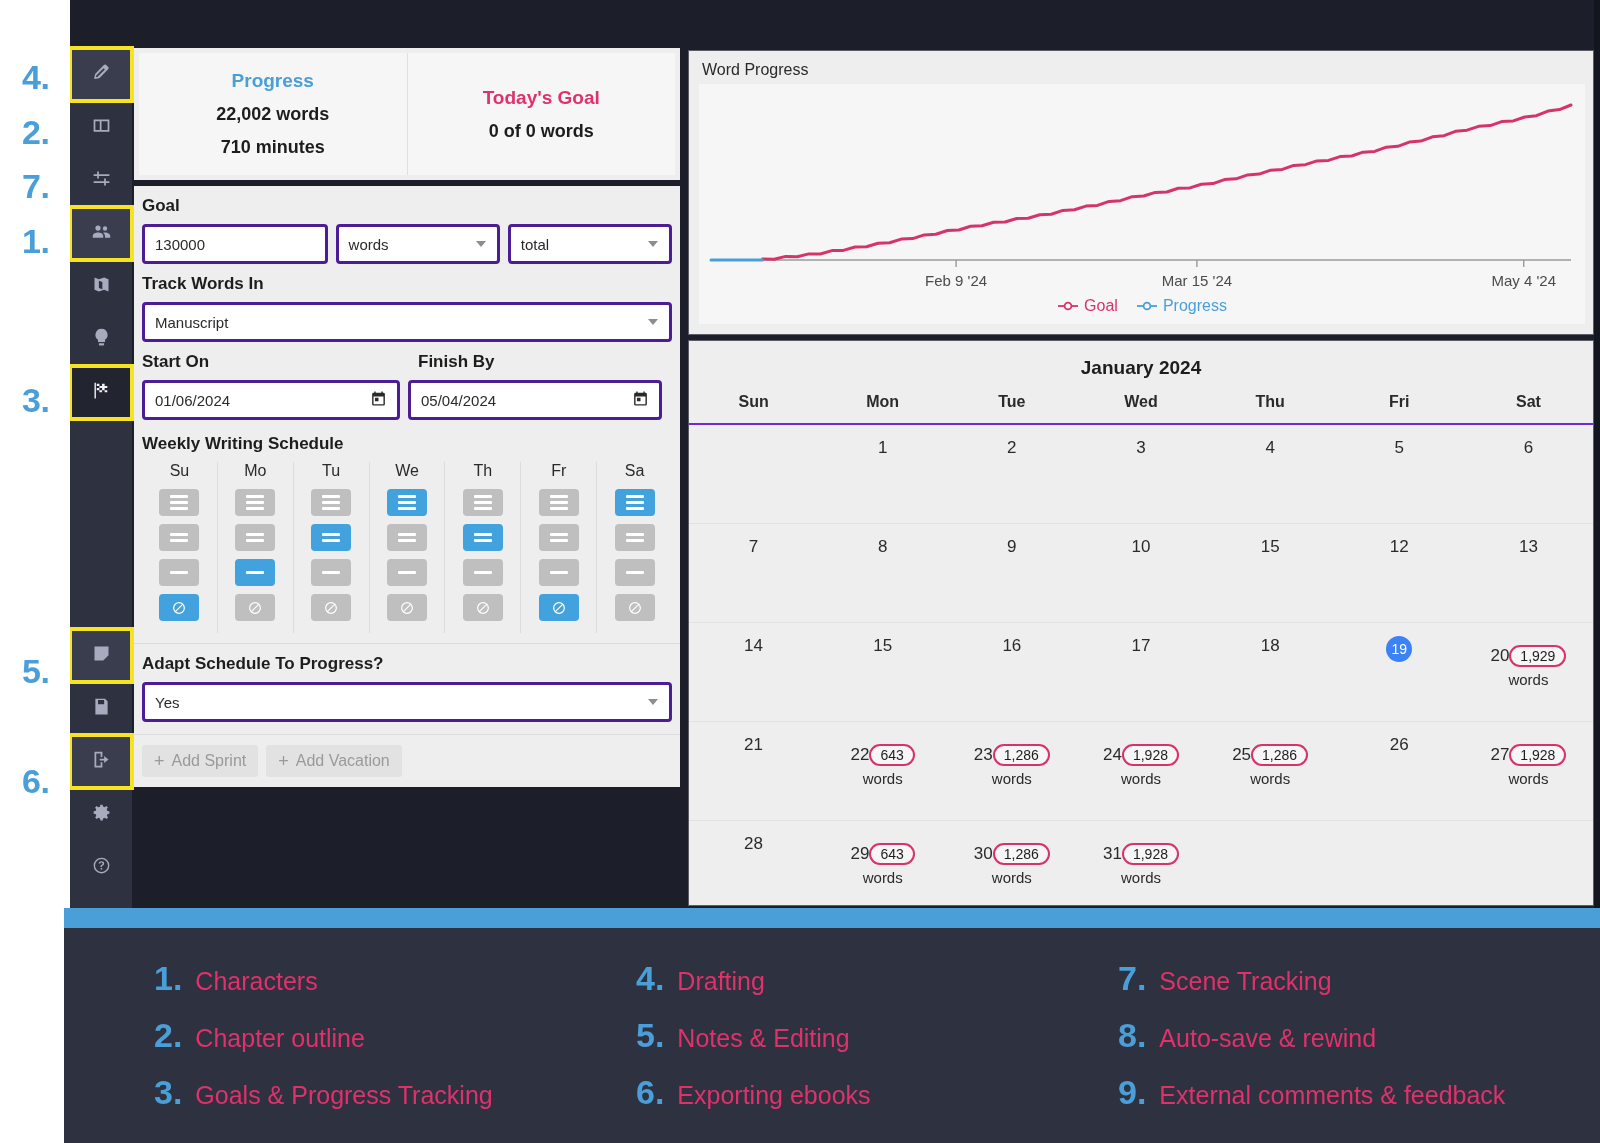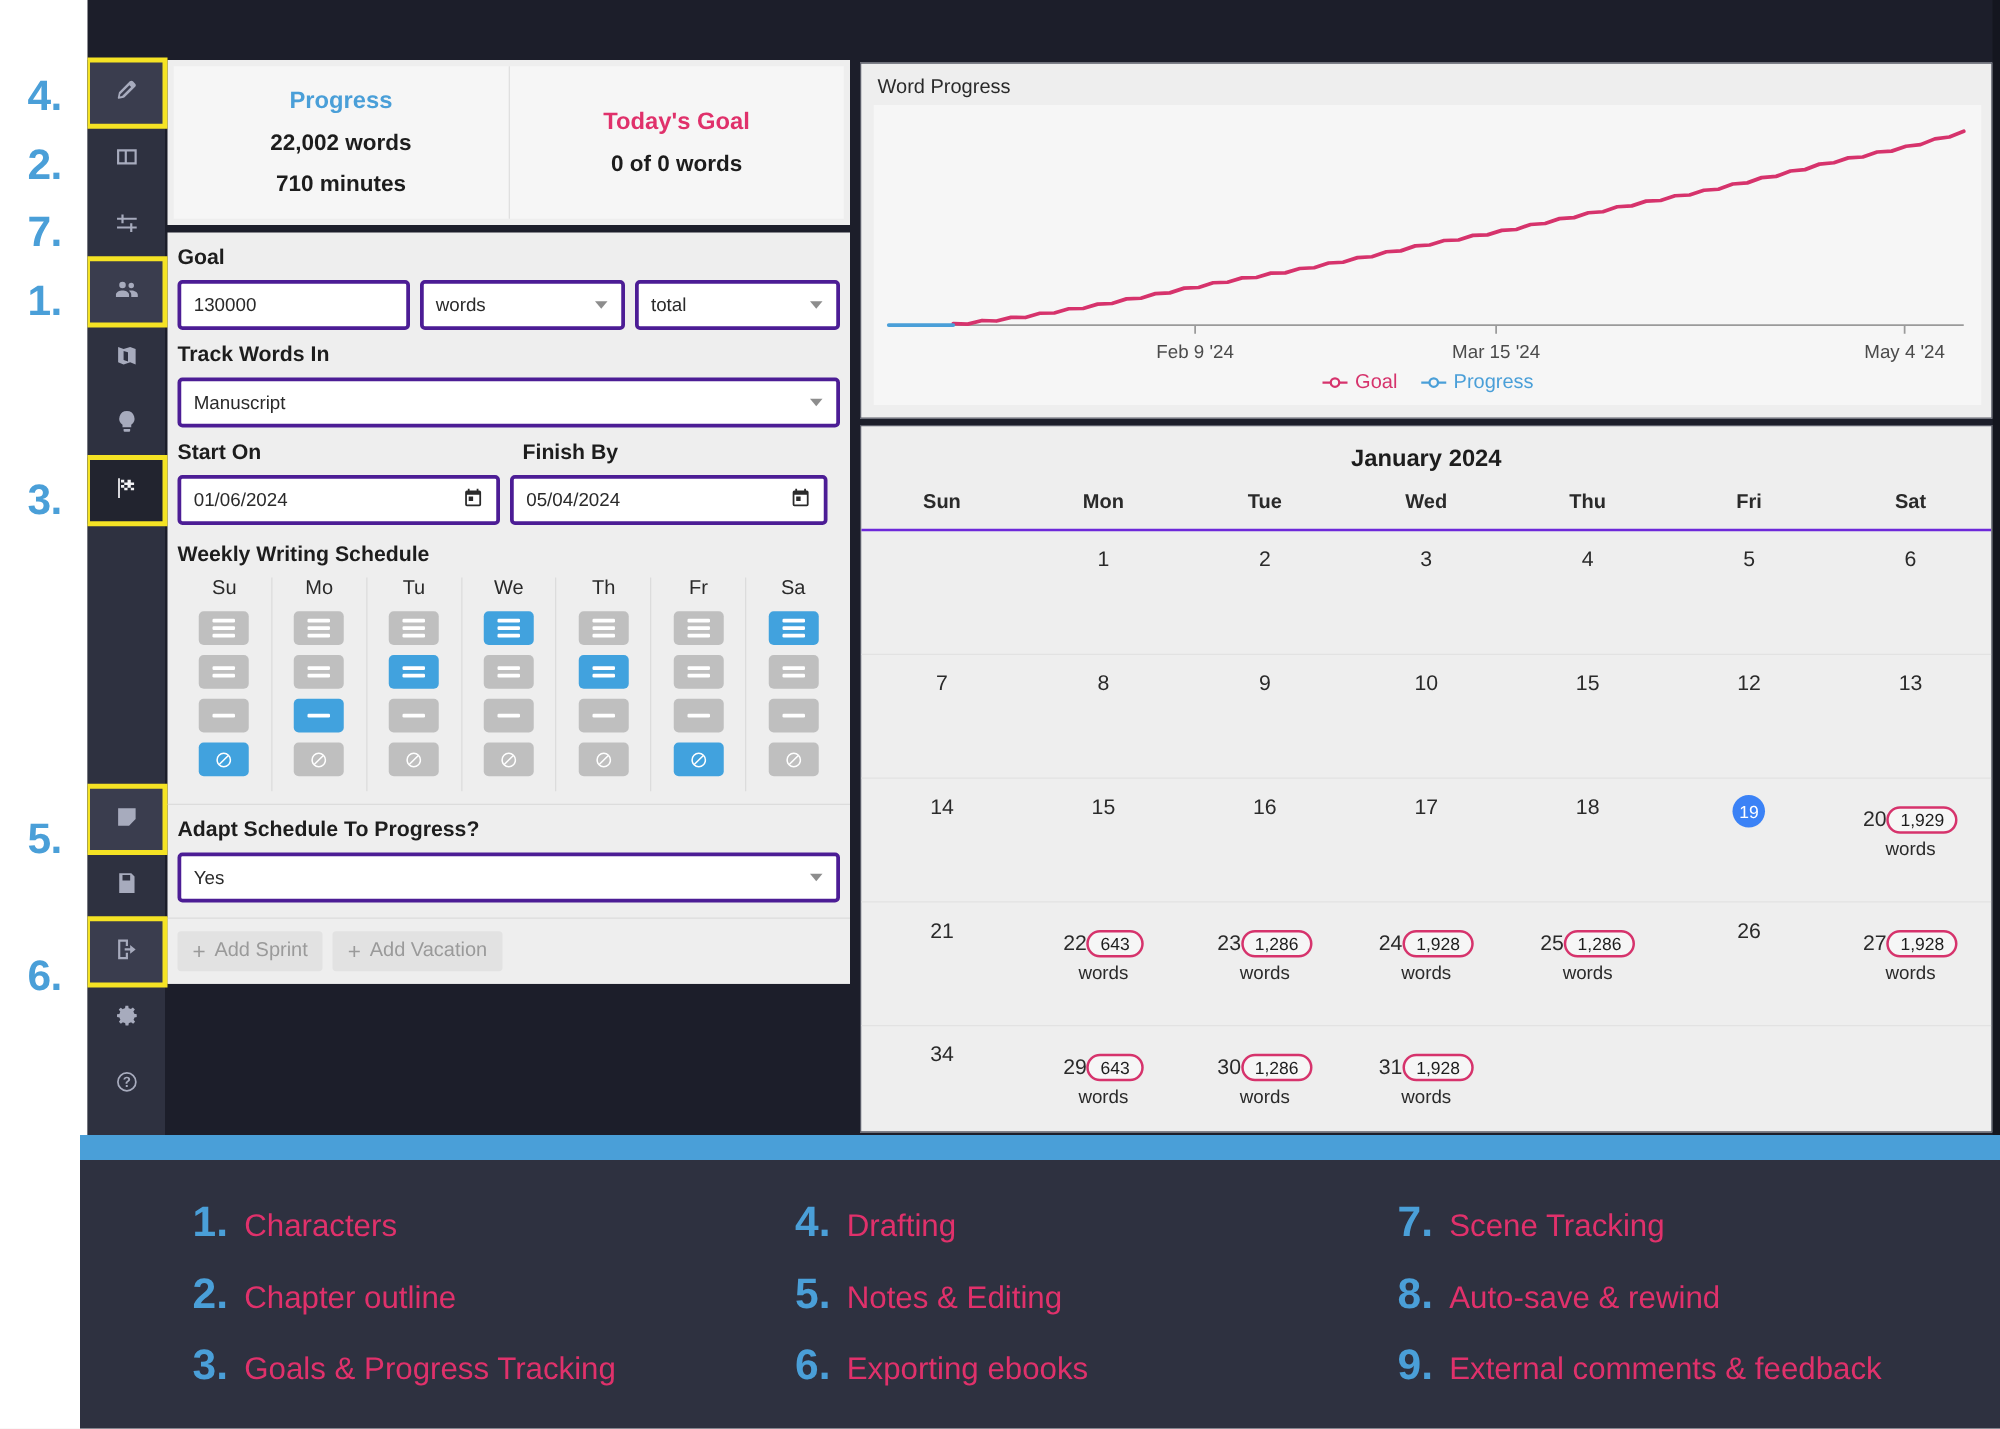--- a/index.html
+++ b/index.html
@@ -706,21 +706,21 @@
               <div class="cal-row">
                 <div class="cal-cell"><div class="daynum">21</div></div>
                 <div class="cal-cell"><div class="daynum">22</div><div class="wpill">643</div><div class="wlabel">words</div></div>
                 <div class="cal-cell"><div class="daynum">23</div><div class="wpill">1,286</div><div class="wlabel">words</div></div>
                 <div class="cal-cell"><div class="daynum">24</div><div class="wpill">1,928</div><div class="wlabel">words</div></div>
                 <div class="cal-cell"><div class="daynum">25</div><div class="wpill">1,286</div><div class="wlabel">words</div></div>
                 <div class="cal-cell"><div class="daynum">26</div></div>
                 <div class="cal-cell"><div class="daynum">27</div><div class="wpill">1,928</div><div class="wlabel">words</div></div>
               </div>
               <div class="cal-row">
-                <div class="cal-cell"><div class="daynum">34</div></div>
+                <div class="cal-cell"><div class="daynum">28</div></div>
                 <div class="cal-cell"><div class="daynum">29</div><div class="wpill">643</div><div class="wlabel">words</div></div>
                 <div class="cal-cell"><div class="daynum">30</div><div class="wpill">1,286</div><div class="wlabel">words</div></div>
                 <div class="cal-cell"><div class="daynum">31</div><div class="wpill">1,928</div><div class="wlabel">words</div></div>
                 <div class="cal-cell"></div>
                 <div class="cal-cell"></div>
                 <div class="cal-cell"></div>
               </div>
             </div>
         </div>
       </div>

